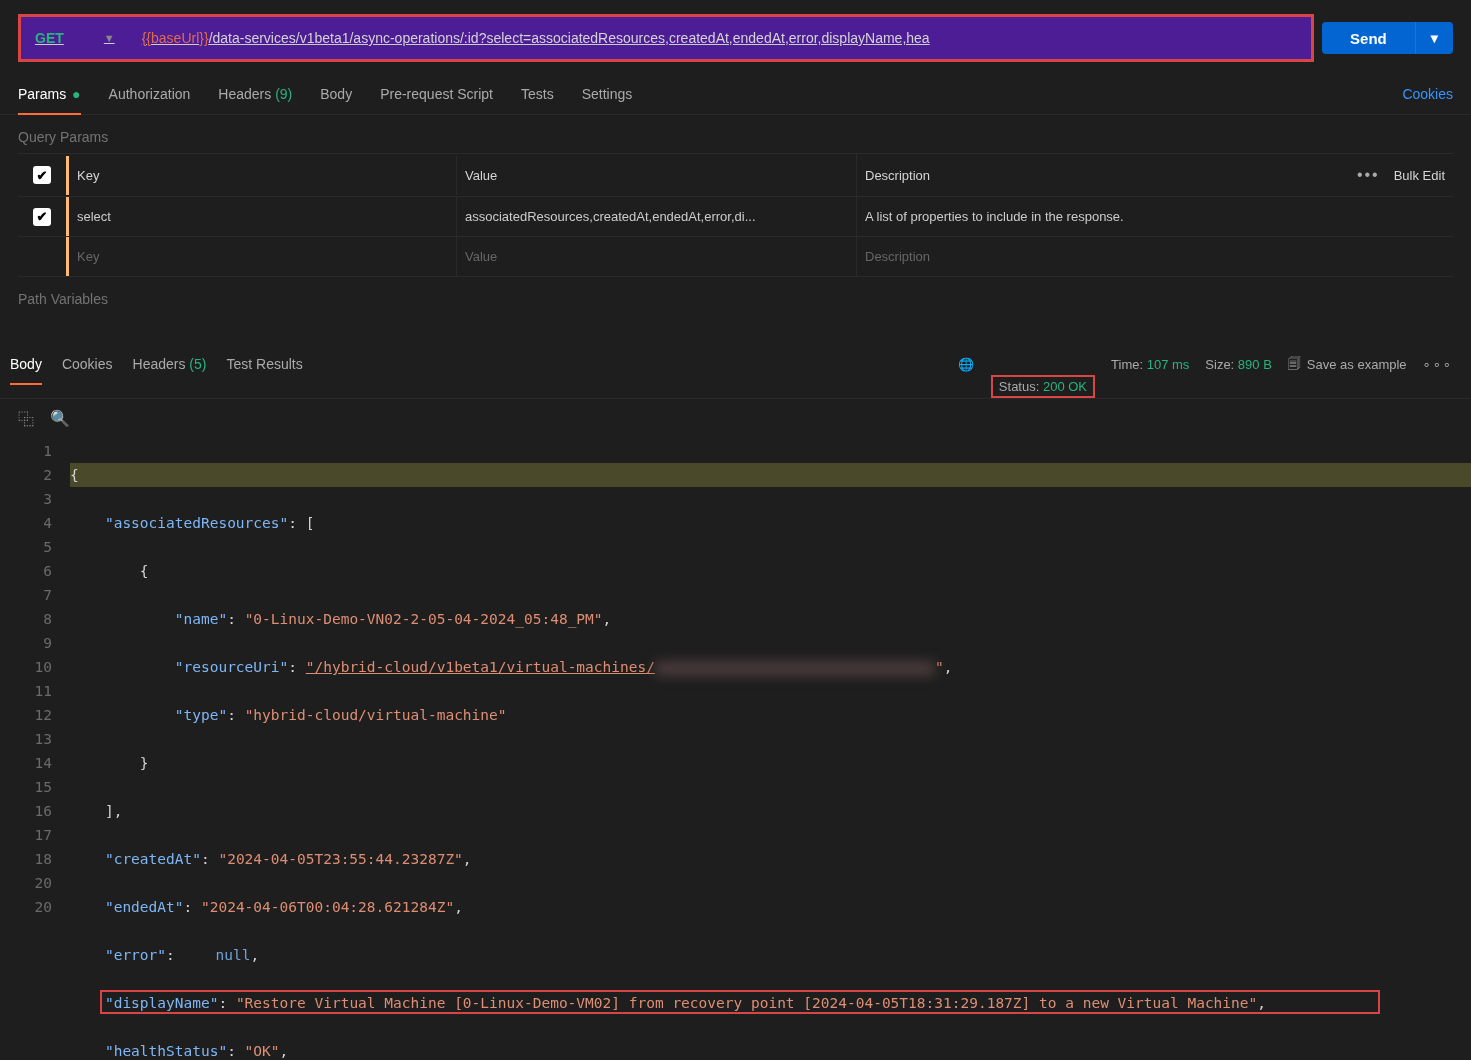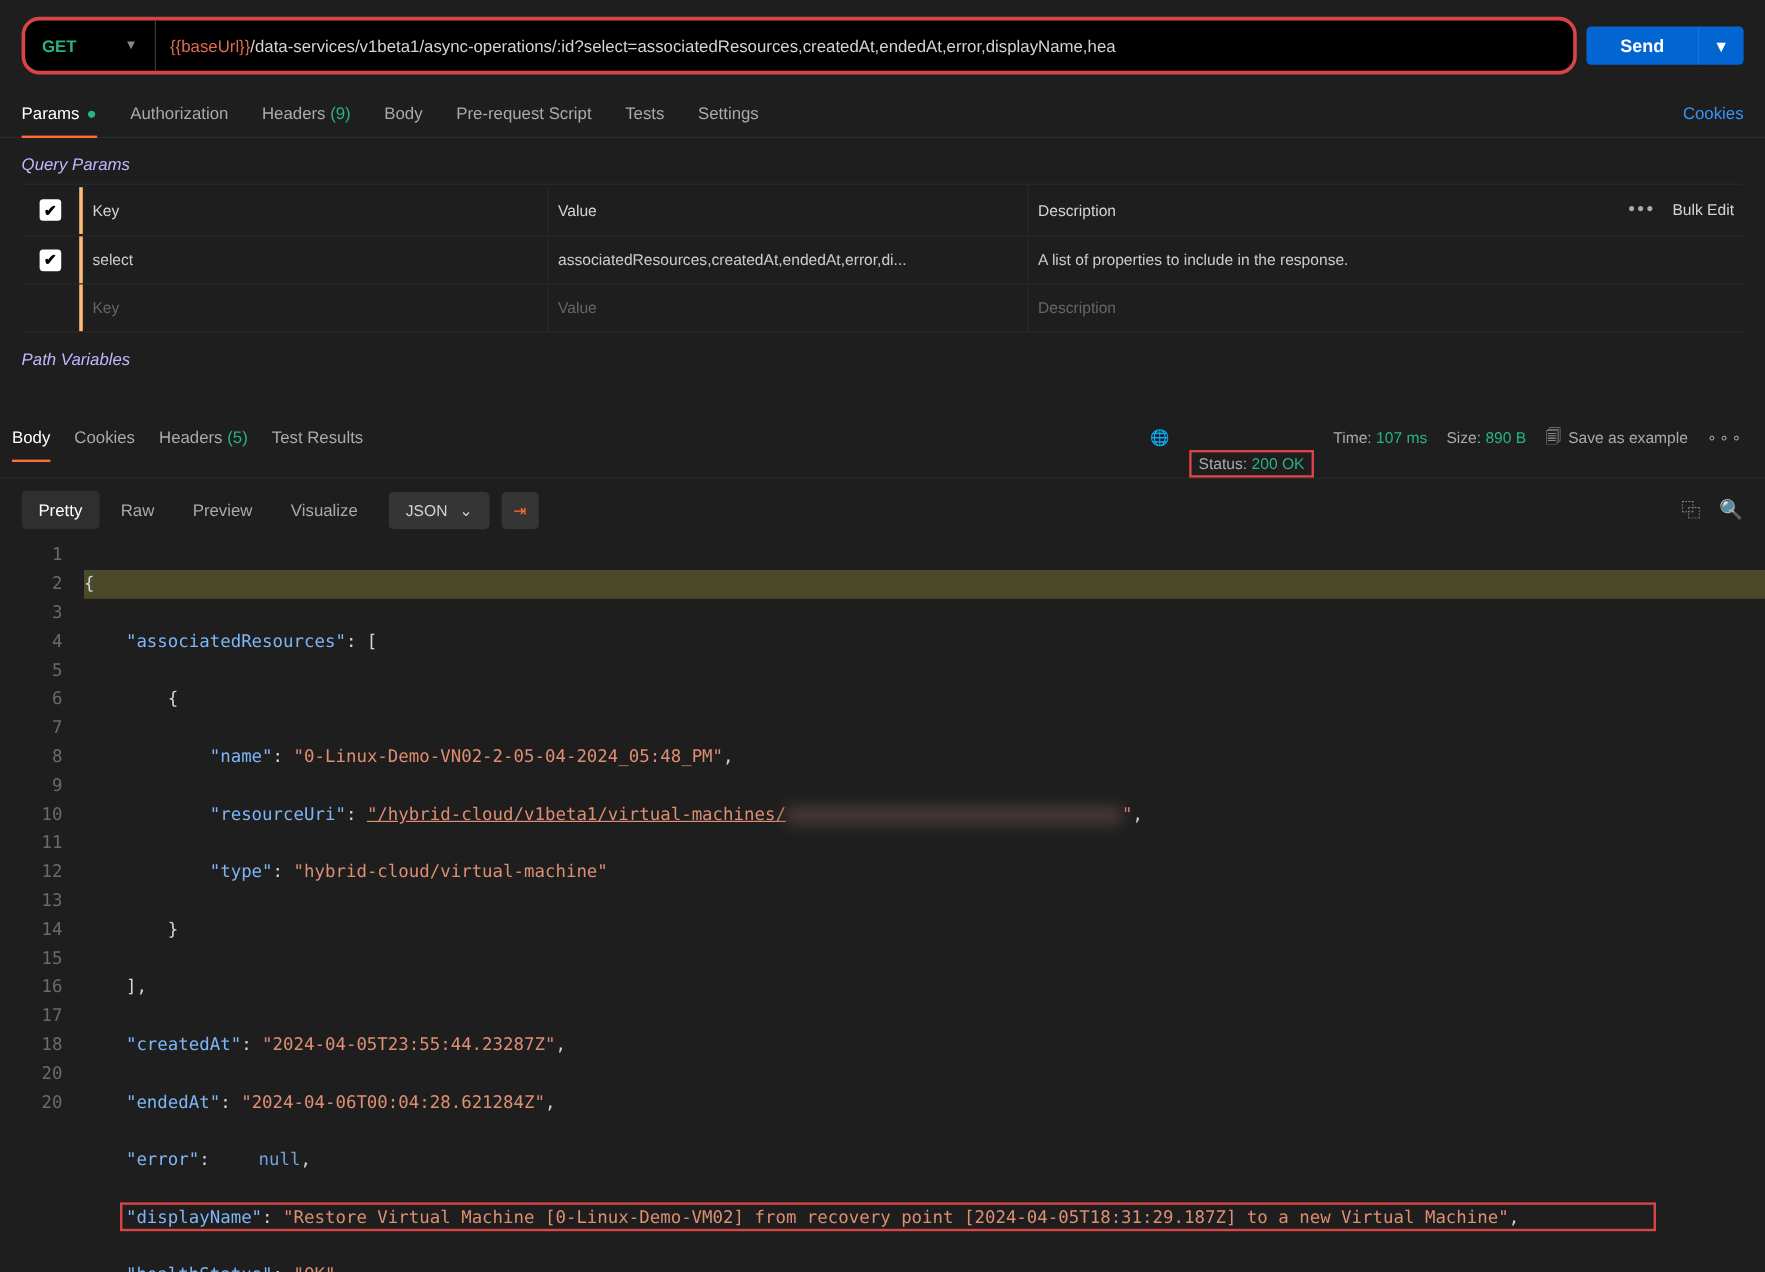--- a/index.html
+++ b/index.html
@@ -17,24 +17,25 @@
 .request-bar {
   display: flex;
   gap: 8px;
   padding: 14px 18px;
   align-items: center;
 }
 .url-group {
   display: flex;
   flex: 1;
   border: 3px solid #d94545;
-  border-radius: 15px;
-  background: #000000;
+  border-radius: 0;
+  background: #4c1d95;
   height: 48px;
   align-items: center;
+  text-decoration: underline;
 }
 .method-select {
   display: flex;
   align-items: center;
   gap: 40px;
   padding: 0 14px;
   border-right: 1px solid #3a3a3a;
   height: 100%;
 }
 .method-text { color: #26b47f; font-weight: 600; font-size: 14px; }
@@ -78,21 +79,21 @@
 }
 .tabs { display: flex; gap: 28px; align-items: center; }
 .tab { padding: 10px 0 12px; color: #aaa; cursor: pointer; font-size: 14px; position: relative; }
 .tab.active { color: #fff; }
 .tab.active::after { content:""; position:absolute; left:0; right:0; bottom:-1px; height:2px; background:#ff6c37; }
 .tab .dot { color:#26b47f; margin-left:2px; }
 .tab .count { color:#26b47f; }
 .cookies-link { color:#3794ff; padding:10px 0; cursor:pointer; font-size:14px; }
 
 
-.section-title { color:#c4b5fd; font-size:14px; padding: 14px 18px 8px; font-style: italic; }
+.section-title { color:#737373; font-size:14px; padding: 14px 18px 8px; }
 
 
 .ptable { width:calc(100% - 36px); margin:0 18px; }
 .prow { display:flex; border-top:1px solid #2a2a2a; align-items:center; }
 .prow:last-child { border-bottom:1px solid #2a2a2a; }
 .pchk { width:48px; display:flex; justify-content:center; }
 .chkbox { width:18px; height:18px; background:#fff; border-radius:3px; display:flex; align-items:center; justify-content:center; color:#000; font-size:13px; font-weight:bold; }
 .pcol-key { flex:0 0 390px; padding:12px 8px; border-left:3px solid #fdba74; }
 .pcol-val { flex:0 0 400px; padding:12px 8px; border-left:1px solid #2a2a2a; overflow:hidden; text-overflow:ellipsis; white-space:nowrap; }
 .pcol-desc { flex:1; padding:12px 8px; border-left:1px solid #2a2a2a; display:flex; justify-content:space-between; align-items:center; }
@@ -220,31 +221,20 @@
     <span><span>Size:</span> <span class="meta-val green">890 B</span></span>
     <span class="save-ex">
         <span class="save-icon">🗐</span>
         <span>Save as example</span>
       </span>
     <span class="more-dots">∘∘∘</span>
   </div>
 </div>
 
 <div class="body-toolbar">
-  <div class="view-tabs">
-    <div class="view-tab active">Pretty</div>
-    <div class="view-tab">Raw</div>
-    <div class="view-tab">Preview</div>
-    <div class="view-tab">Visualize</div>
-    <div class="fmt-select">
-        <span>JSON</span>
-        <span>⌄</span>
-      </div>
-    <div class="wrap-btn">⇥</div>
-  </div>
   <div class="body-right">
     <span>⿻</span>
     <span>🔍</span>
   </div>
 </div>
 
 <div class="code-area">
   <div class="gutter">
     <div>1</div>
       <div>2</div>

